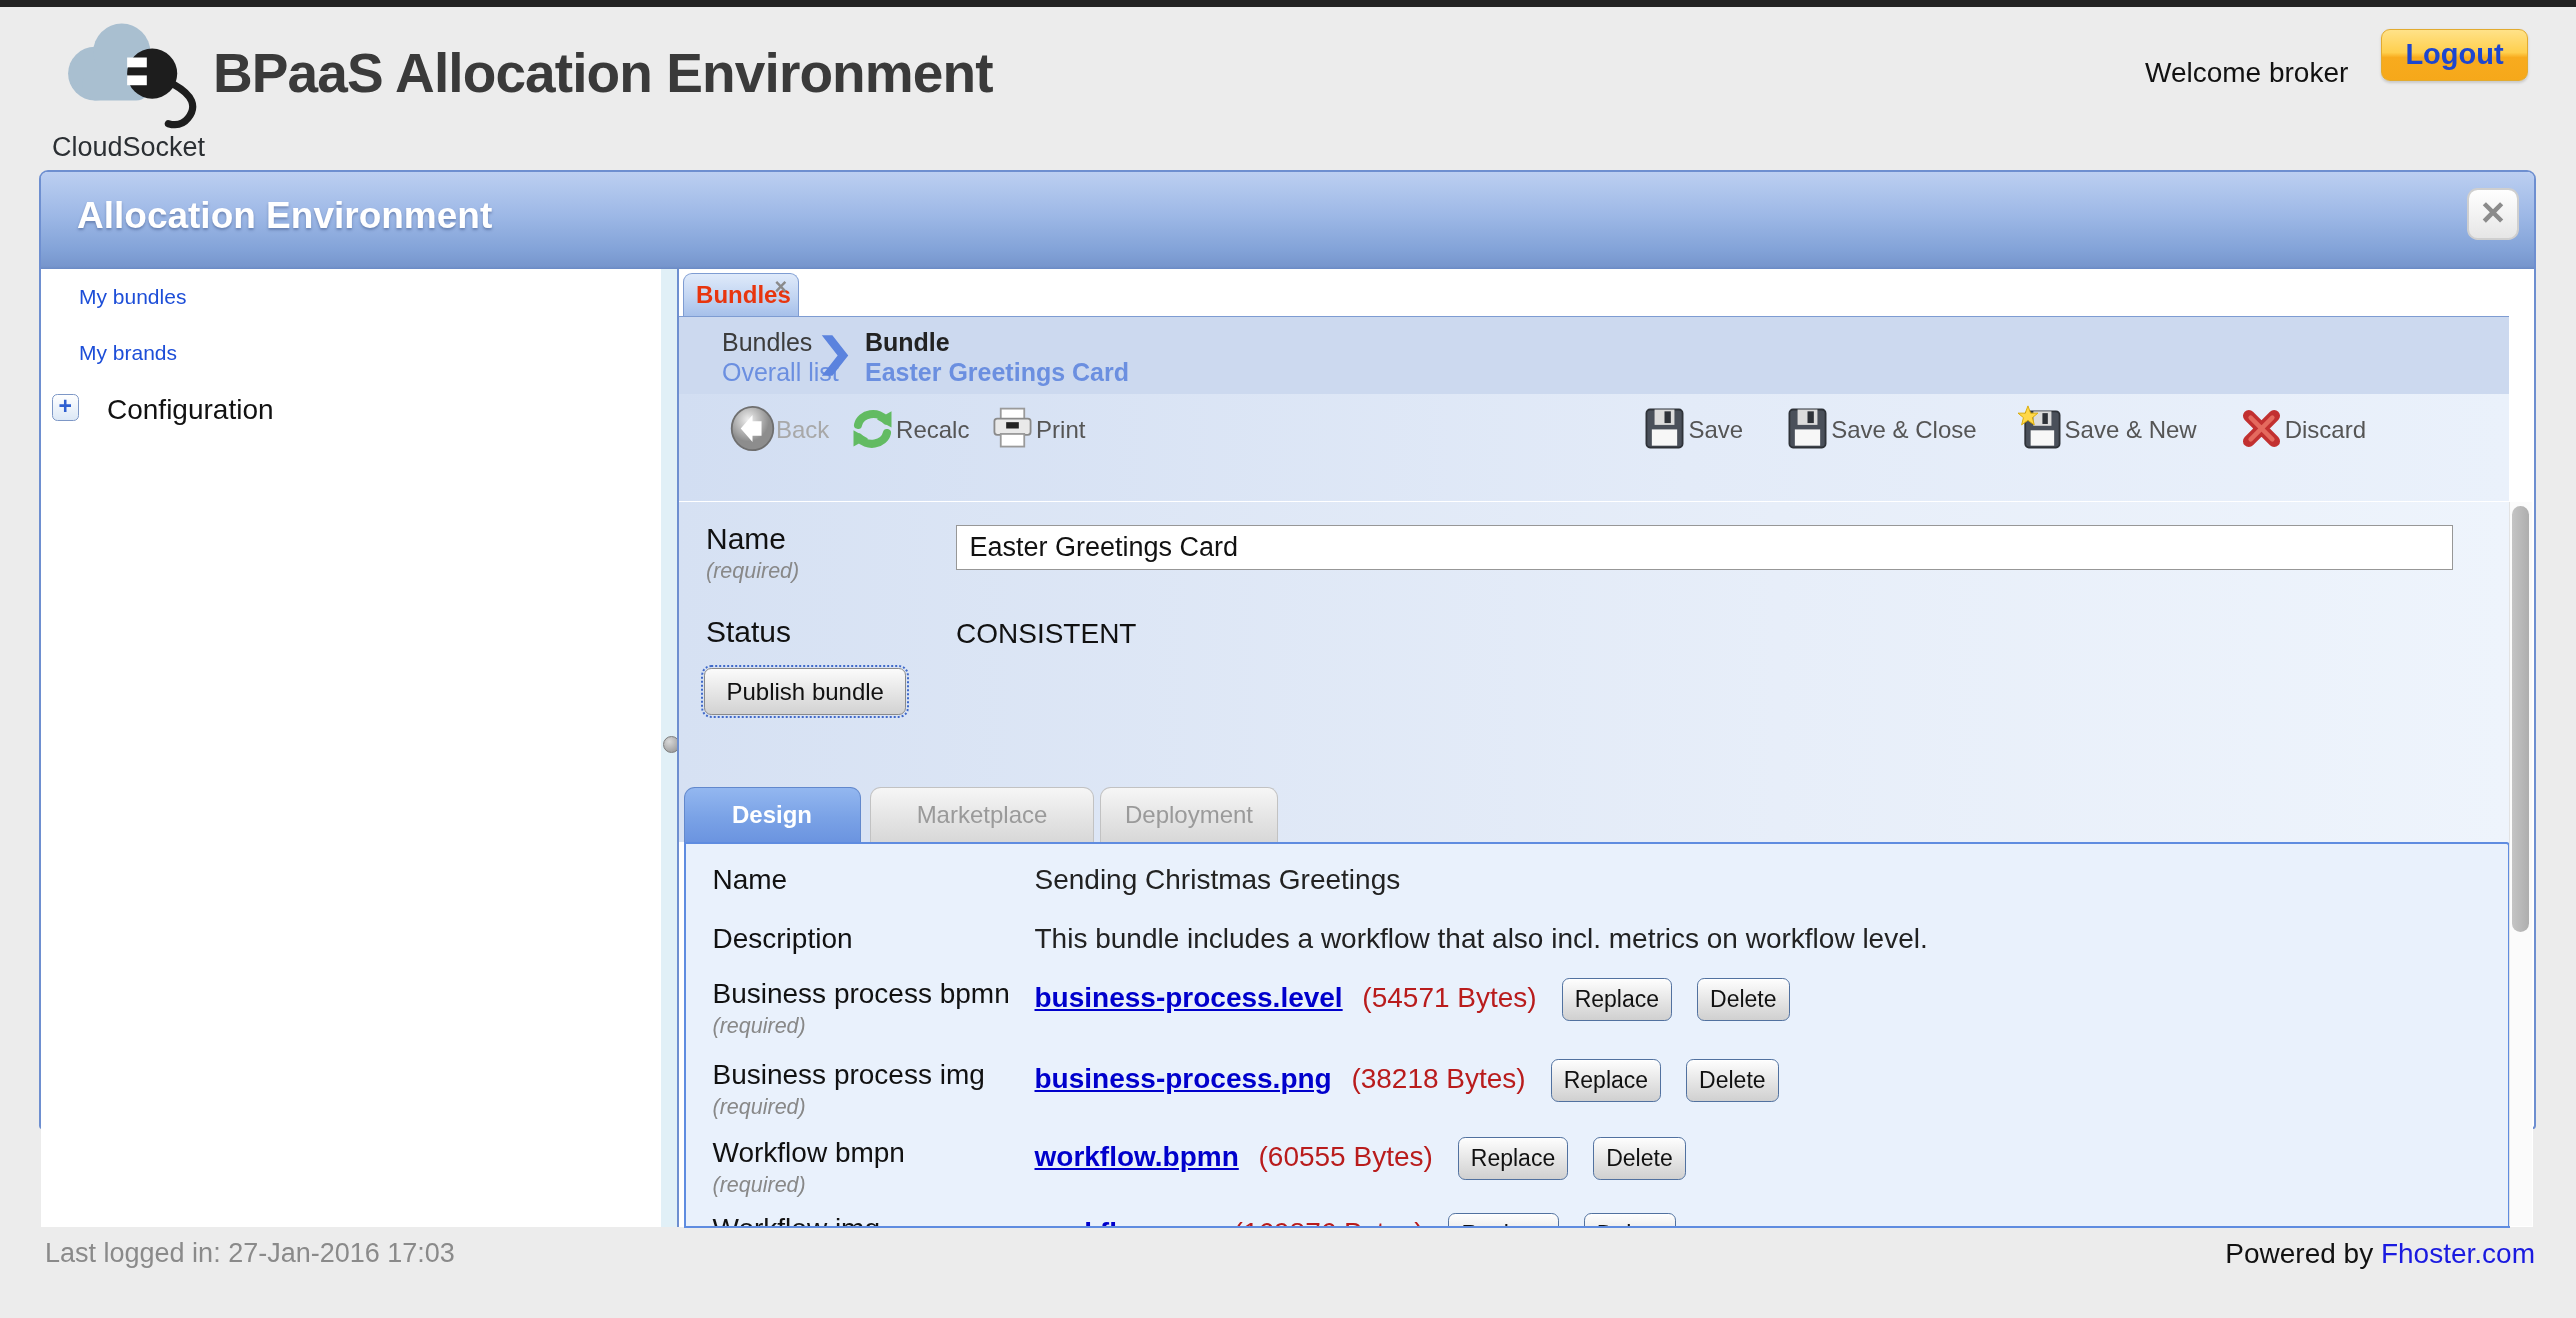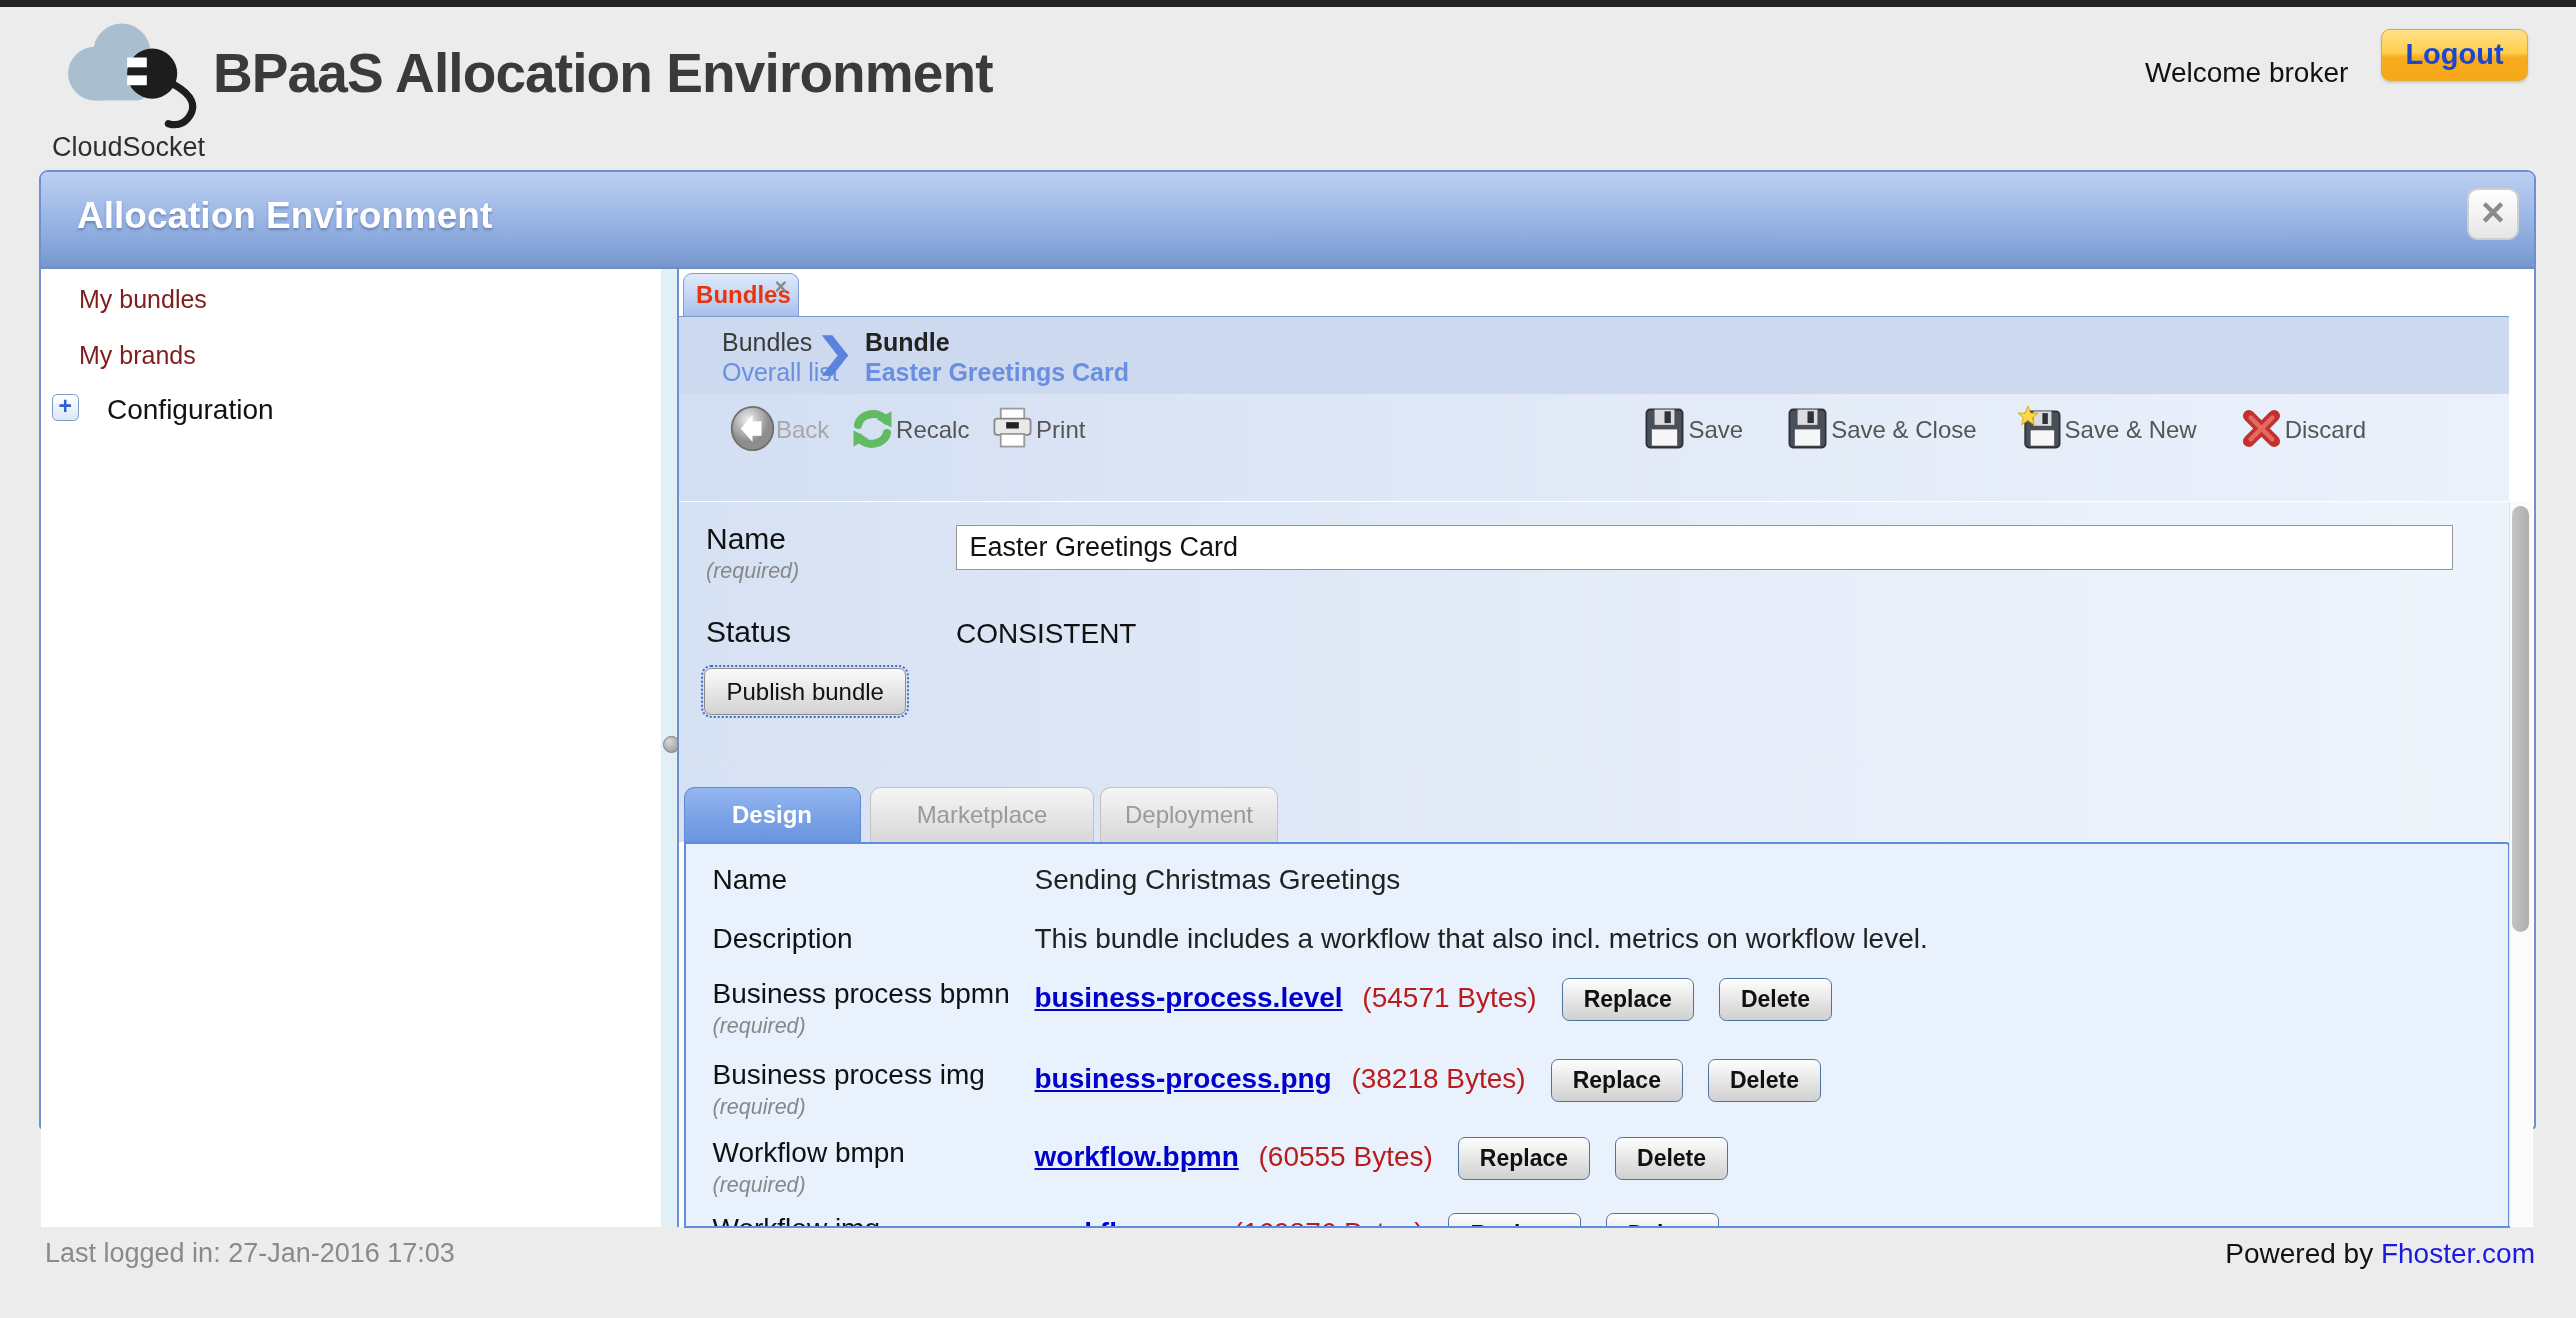--- a/index.html
+++ b/index.html
@@ -42,21 +42,21 @@
     left:2426px;top:16px;width:52px;height:52px;
     background:linear-gradient(#ffffff,#e6e6e6);
     border:2.7px solid #cfcfcf;border-radius:10.7px;box-sizing:border-box;
     text-align:center;line-height:45px;font-size:41px;font-weight:bold;color:#8b8b8b;cursor:pointer;
   }
 
   .window-body{left:0;top:97px;width:2492px;height:958px;}
 
   
   .sidebar{left:0;top:0;width:620px;height:100%;background:#ffffff;}
-  .side-link{font-size:25px;color:#7f1d1d;cursor:pointer;}
+  .side-link{font-size:21px;color:#1d4ed8;cursor:pointer;}
   .side-plain{font-size:28px;color:#111;cursor:pointer;}
   .plus-box{
     left:10.7px;top:125px;width:27px;height:27px;box-sizing:border-box;
     border:1.8px solid #7d97c6;border-radius:5.4px;
     background:linear-gradient(#ffffff,#dce8f6);
     color:#2f5fd0;font-size:23px;font-weight:bold;text-align:center;line-height:22.4px;cursor:pointer;
   }
   .gutter{left:620px;top:0;width:16px;height:100%;background:#e1f0f7;}
   .split-handle{
     left:622px;top:467px;width:15px;height:15px;border-radius:50%;
@@ -140,24 +140,24 @@
     border:2.7px solid #5f8ce0;background:#e9f1fc;overflow:hidden;border-radius:0 3.6px 0 0;
   }
   .p-row{position:absolute;left:27px;right:18px;display:flex;align-items:flex-start;}
   .p-label-col{width:322px;flex:0 0 322px;}
   .p-label{font-size:28px;color:#111;}
   .p-req{font-size:21.5px;font-style:italic;color:#888;margin-top:3.6px;}
   .p-value{font-size:28px;color:#222;}
   .file-link{font-size:28px;font-weight:bold;color:#0000cc;text-decoration:underline;cursor:pointer;}
   .file-size{font-size:28px;color:#b91c1c;margin-left:19.7px;white-space:nowrap;}
   .mini-btn{
-    margin-left:25px;height:43px;padding:0 21px;
+    margin-left:25px;height:43px;padding:0 12px;
     font-family:"Liberation Sans",sans-serif;font-size:23px;color:#111;
     background:linear-gradient(#fefefe,#e2e2e2 60%,#d0d0d0);
-    border:1.8px solid #51719f;border-radius:7.2px;box-shadow:inset 0 0.9px 0 #fff;cursor:pointer;font-weight:bold;
+    border:1.8px solid #51719f;border-radius:7.2px;box-shadow:inset 0 0.9px 0 #fff;cursor:pointer;
   }
 
   .scrollbar{
     left:1830px;top:0;width:23px;height:100%;background:#fbfbfb;
     border-left:1.8px solid #e3e3e3;box-sizing:border-box;
   }
   .scroll-thumb{
     left:1833px;top:3.6px;width:17px;height:426px;border-radius:9px;
     background:linear-gradient(90deg,#c4c4c4,#aeaeae);cursor:grab;
   }

